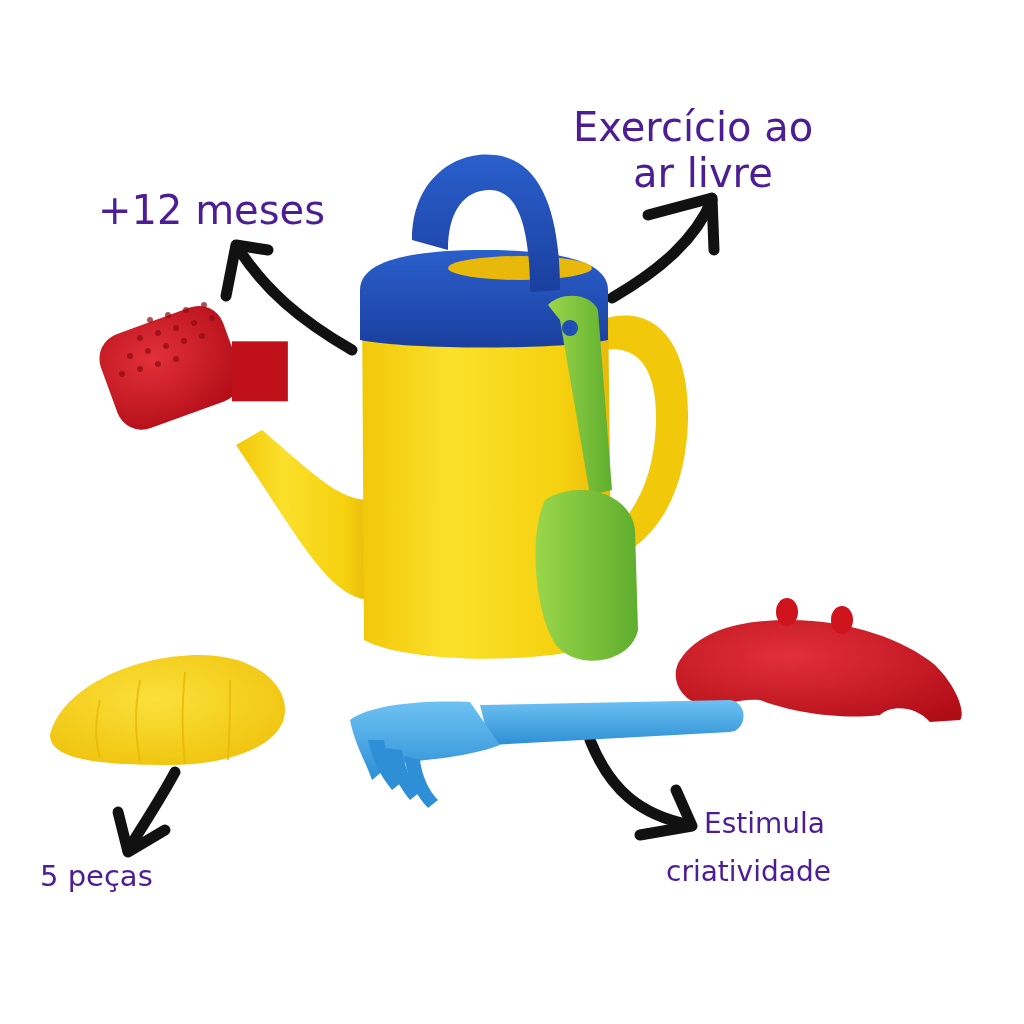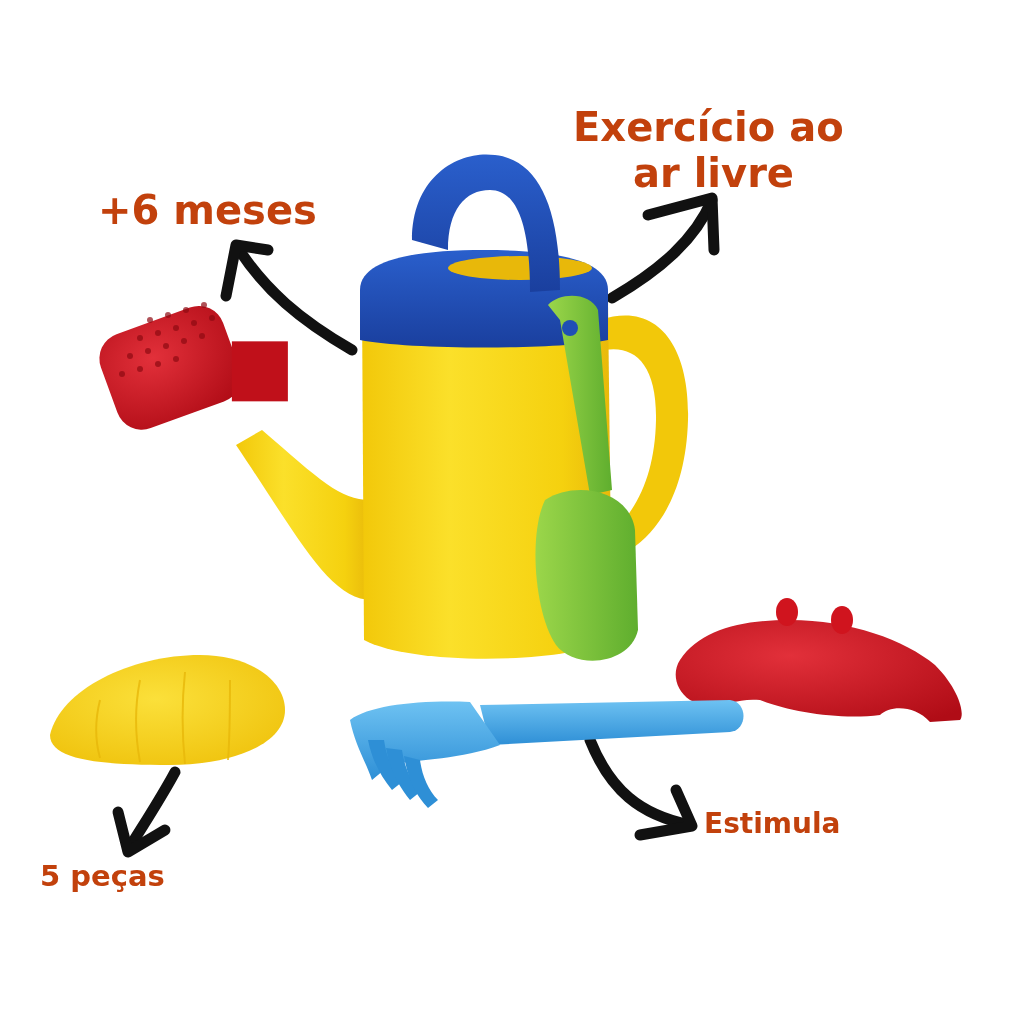--- a/index.html
+++ b/index.html
@@ -1,22 +1,22 @@
 <!DOCTYPE html>
 <html><head>
 <meta charset="utf-8">
 <style>
   html, body { margin: 0; padding: 0; background: #ffffff; }
   body { width: 1024px; height: 1024px; position: relative; overflow: hidden; }
   .stage { position: absolute; left: 0; top: 0; width: 1024px; height: 1024px; }
   .label {
     position: absolute;
     font-family: "DejaVu Sans", sans-serif;
-    font-weight: bold;
-    color: #c2410c;
+    font-weight: normal;
+    color: #4c1d95;
     line-height: 1.0;
     letter-spacing: 0px;
     white-space: nowrap;
   }
   .l-months { left: 98px; top: 190px; font-size: 40px; }
   .l-outdoor { left: 573px; top: 104px; font-size: 40px; line-height: 46px; text-align: left; }
   .l-outdoor span { display: block; }
   .l-outdoor .line2 { padding-left: 60px; }
   .l-pieces { left: 40px; top: 862px; font-size: 29px; }
   .l-creative { left: 666px; top: 800px; font-size: 28px; line-height: 48px; }
@@ -137,22 +137,23 @@
     <path d="M50 735 C 60 690, 130 655, 200 655 C 250 655, 285 680, 285 710 C 285 745, 230 765, 170 765 C 100 765, 50 760, 50 735 Z" fill="url(#shellG)"></path>
     <g stroke="#E8B80A" stroke-width="2" fill="none" opacity="0.8">
       <path d="M100 700 C 95 720, 95 740, 100 758"></path>
       <path d="M140 680 C 135 705, 135 735, 140 762"></path>
       <path d="M185 672 C 182 700, 182 735, 185 764"></path>
       <path d="M230 680 C 230 705, 230 735, 228 760"></path>
     </g>
   </g>
 </svg>
 
-<div class="label l-months">+6 meses</div>
+<div class="label l-months">+12 meses</div>
 <div class="label l-outdoor">
   <span>Exercício ao</span>
   <span class="line2">ar livre</span>
 </div>
 <div class="label l-pieces">5 peças</div>
 <div class="label l-creative">
   <span class="line1">Estimula</span>
+  <span>criatividade</span>
 </div>
 </div>
 
 </body></html>

